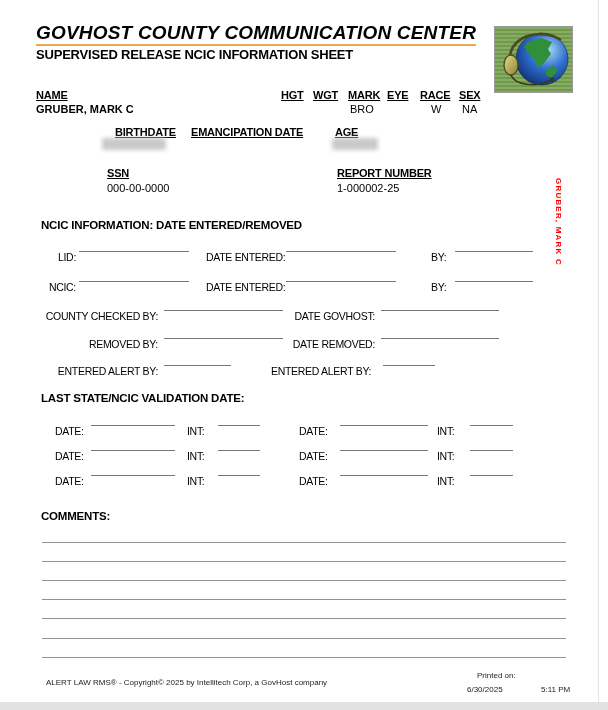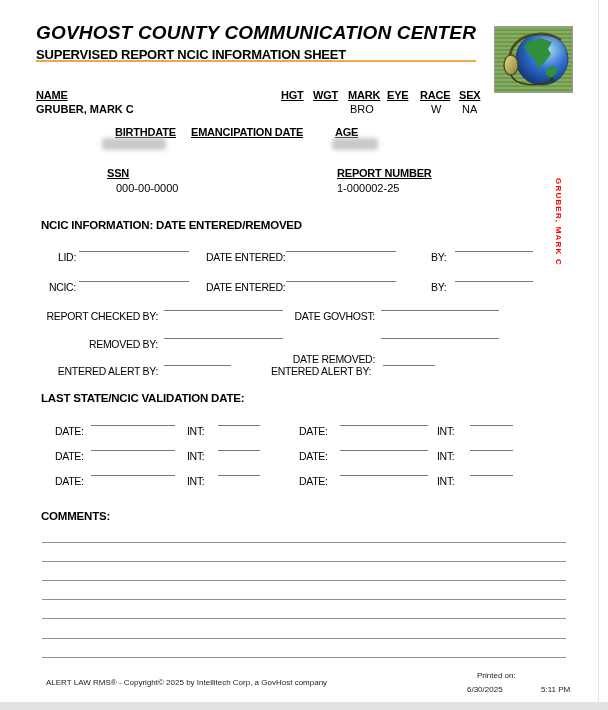--- a/index.html
+++ b/index.html
@@ -4,21 +4,21 @@
 <style>
   * { margin:0; padding:0; box-sizing:border-box; }
   html,body { background:#ffffff; }
   .page {
     position:relative; width:608px; height:710px; background:#fff;
     font-family:"Liberation Sans", sans-serif; color:#000; overflow:hidden;
   }
   .title {
     position:absolute; left:36px; top:22px; font-size:19px; font-weight:bold;
     font-style:italic; letter-spacing:0.2px; white-space:nowrap;
-    border-bottom:2px solid #EDA84F; padding-bottom:16px;
+    border-bottom:2px solid #EDA84F; padding-bottom:0;
   }
   .subtitle {
     position:absolute; left:36px; top:47px; font-size:13px; font-weight:bold;
     letter-spacing:-0.2px; white-space:nowrap;
   }
   .logo {
     position:absolute; left:494px; top:26px; width:79px; height:67px;
     border:1px solid #9a9a9a;
     background:repeating-linear-gradient(180deg,#87ac62 0px,#87ac62 2px,#6f9a4e 2px,#6f9a4e 4px);
   }
@@ -38,21 +38,21 @@
   .ftr { position:absolute; font-size:8px; color:#222; white-space:nowrap; }
   .edge-r { position:absolute; left:598px; top:0; width:1px; height:710px; background:#e4e4e4; }
   .edge-b { position:absolute; left:0; top:702px; width:608px; height:8px; background:#e2e2e2; }
 </style>
 </head>
 <body>
 
 <div class="page">
 
   <div class="title">GOVHOST COUNTY COMMUNICATION CENTER</div>
-  <div class="subtitle">SUPERVISED REPORT NCIC INFORMATION SHEET</div>
+  <div class="subtitle">SUPERVISED RELEASE NCIC INFORMATION SHEET</div>
 
   <div class="logo">
     <svg width="77" height="65" viewBox="0 0 77 65">
       <defs>
         <radialGradient id="gg" cx="0.62" cy="0.33" r="0.8">
           <stop offset="0" stop-color="#a8d8f2"></stop>
           <stop offset="0.45" stop-color="#2f6fd0"></stop>
           <stop offset="1" stop-color="#0c2767"></stop>
         </radialGradient>
         <linearGradient id="ep" x1="0" y1="0" x2="1" y2="1">
@@ -84,49 +84,49 @@
   <div class="val" style="left:462px; top:103px;">NA</div>
 
   <div class="lbl u" style="left:107px; top:126px;margin-left:8px;">BIRTHDATE</div>
   <div class="lbl u" style="left:191px; top:126px;">EMANCIPATION DATE</div>
   <div class="lbl u" style="left:335px; top:126px;">AGE</div>
   <div class="redact" style="left:102px; top:138px; width:64px; height:12px;"></div>
   <div class="redact" style="left:332px; top:138px; width:46px; height:12px;"></div>
 
   <div class="lbl u" style="left:107px; top:167px;">SSN</div>
   <div class="lbl u" style="left:337px; top:167px;">REPORT NUMBER</div>
-  <div class="val" style="left:116px; top:182px;">000-00-0000</div>
+  <div class="val" style="left:107px; top:182px;">000-00-0000</div>
   <div class="val" style="left:337px; top:182px;">1-000002-25</div>
 
   <div class="vname">GRUBER, MARK C</div>
 
   <div class="sect" style="left:41px; top:219px;">NCIC INFORMATION: DATE ENTERED/REMOVED</div>
 
   <div class="fl ra" style="left:36px; top:251px; width:40px;">LID:</div>
   <div class="ln" style="left:79px; top:251px; width:110px;"></div>
   <div class="fl" style="left:206px; top:251px;">DATE ENTERED:</div>
   <div class="ln" style="left:286px; top:251px; width:110px;"></div>
   <div class="fl" style="left:431px; top:251px;">BY:</div>
   <div class="ln" style="left:455px; top:251px; width:78px;"></div>
 
   <div class="fl ra" style="left:36px; top:281px; width:40px;">NCIC:</div>
   <div class="ln" style="left:79px; top:281px; width:110px;"></div>
   <div class="fl" style="left:206px; top:281px;">DATE ENTERED:</div>
   <div class="ln" style="left:286px; top:281px; width:110px;"></div>
   <div class="fl" style="left:431px; top:281px;">BY:</div>
   <div class="ln" style="left:455px; top:281px; width:78px;"></div>
 
-  <div class="fl ra" style="left:36px; top:310px; width:122px;">REPORT CHECKED BY:</div>
+  <div class="fl ra" style="left:36px; top:310px; width:122px;">COUNTY CHECKED BY:</div>
   <div class="ln" style="left:164px; top:310px; width:119px;"></div>
   <div class="fl ra" style="left:280px; top:310px; width:95px;">DATE GOVHOST:</div>
   <div class="ln" style="left:381px; top:310px; width:118px;"></div>
 
   <div class="fl ra" style="left:36px; top:338px; width:122px;">REMOVED BY:</div>
   <div class="ln" style="left:164px; top:338px; width:119px;"></div>
-  <div class="fl ra" style="left:280px; top:338px; width:95px;margin-top:15px;">DATE REMOVED:</div>
+  <div class="fl ra" style="left:280px; top:338px; width:95px;">DATE REMOVED:</div>
   <div class="ln" style="left:381px; top:338px; width:118px;"></div>
 
   <div class="fl ra" style="left:36px; top:365px; width:122px;">ENTERED ALERT BY:</div>
   <div class="ln" style="left:164px; top:365px; width:67px;"></div>
   <div class="fl" style="left:271px; top:365px;">ENTERED ALERT BY:</div>
   <div class="ln" style="left:383px; top:365px; width:52px;"></div>
 
   <div class="sect" style="left:41px; top:392px;">LAST STATE/NCIC VALIDATION DATE:</div>
 
   <div class="fl" style="left:55px; top:425px;">DATE:</div>

